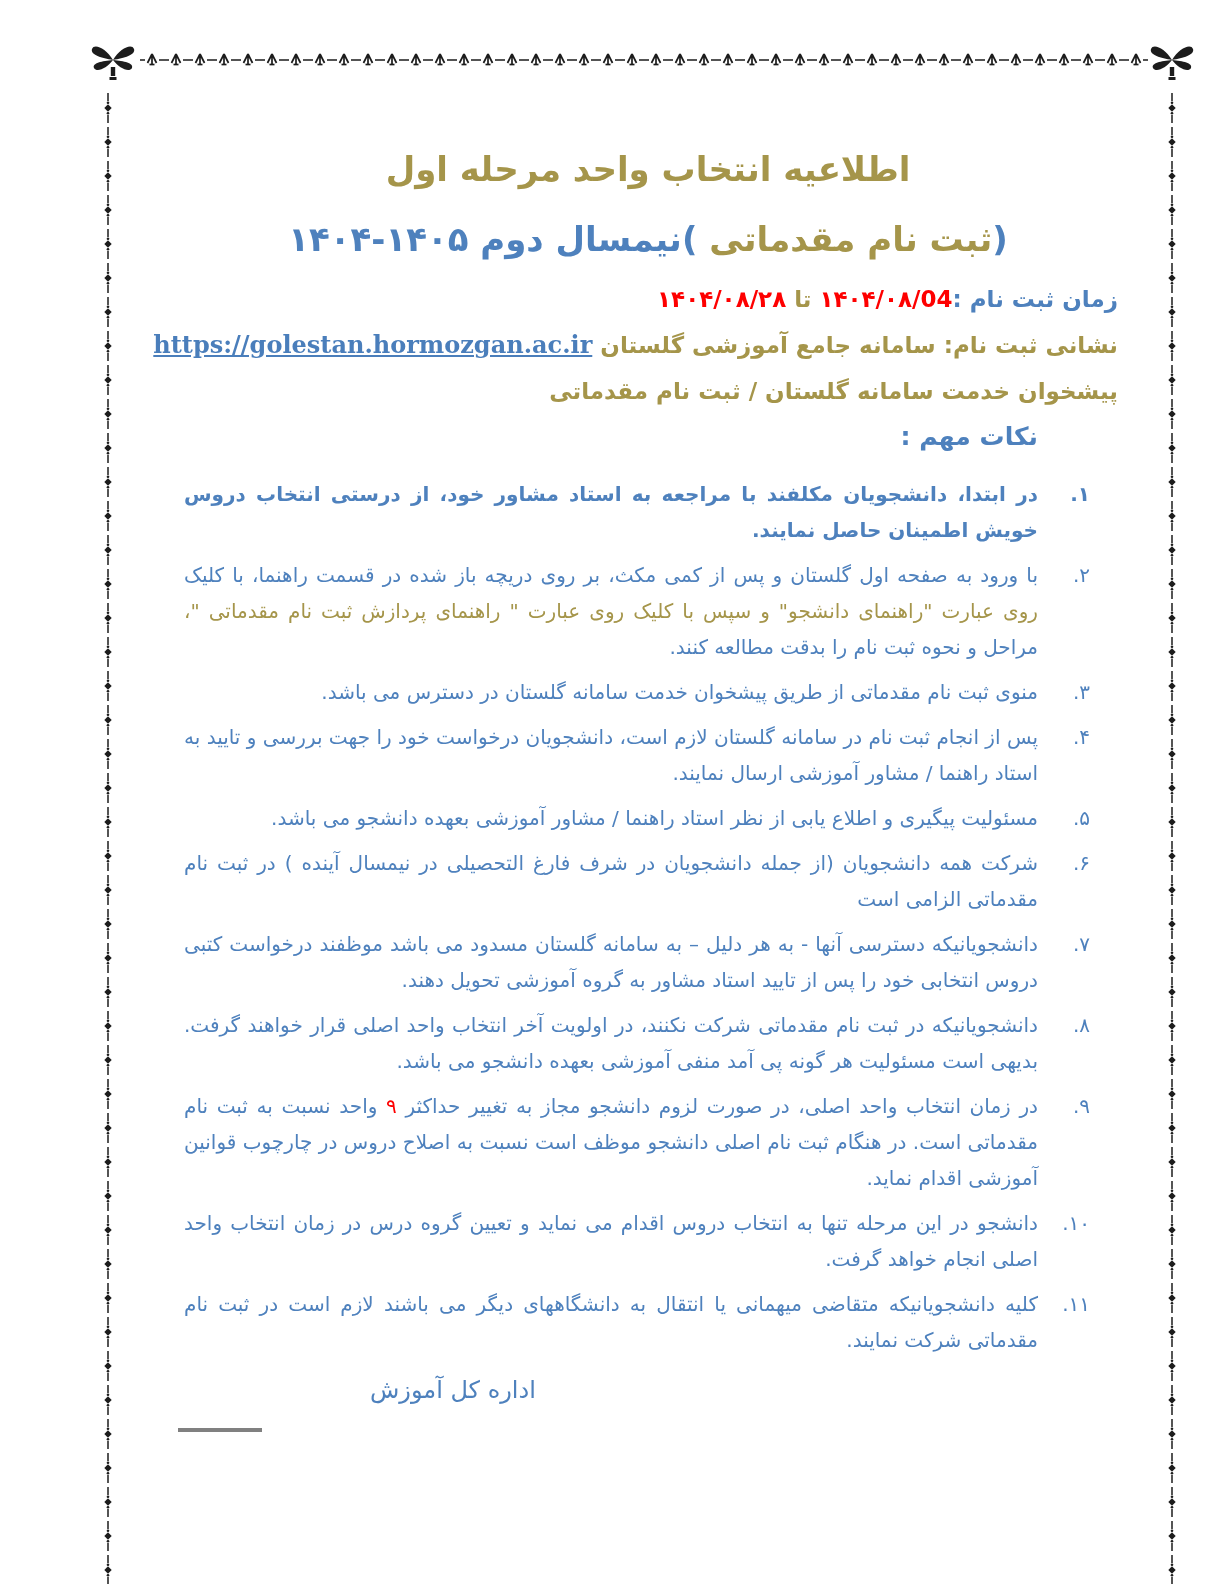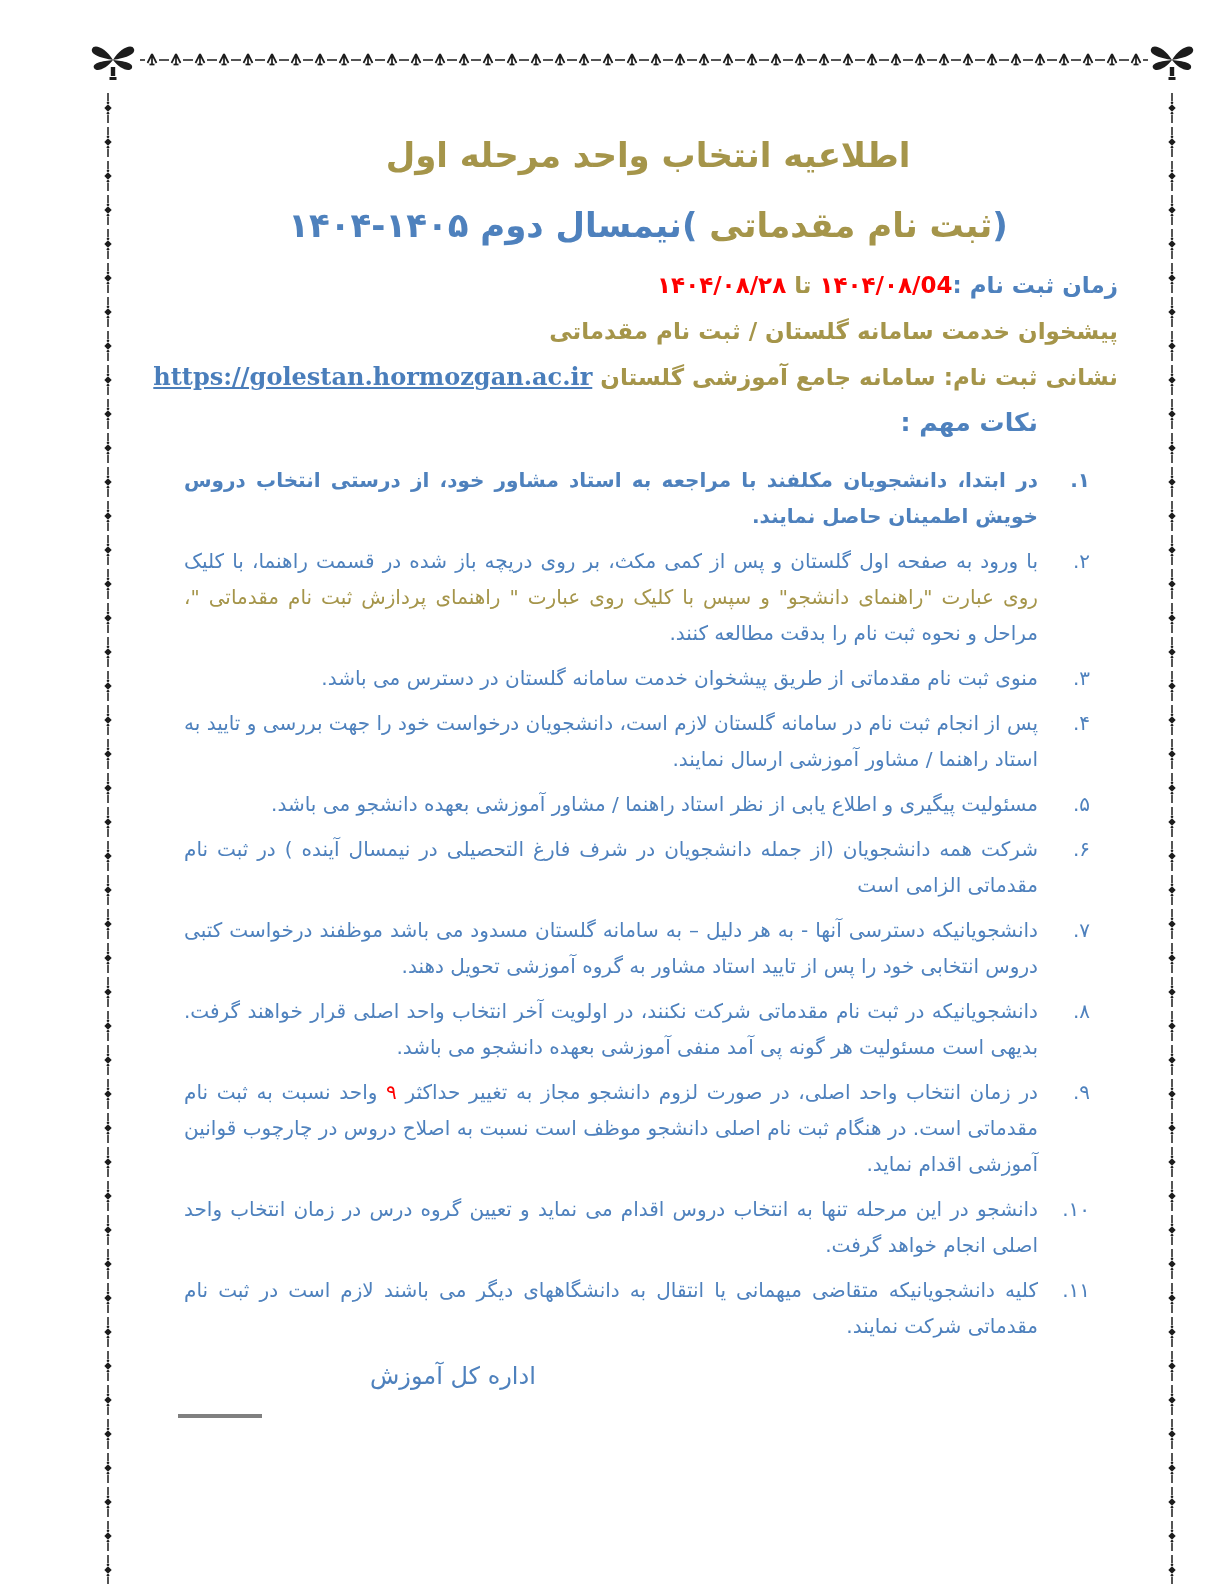--- a/index.html
+++ b/index.html
@@ -3,21 +3,21 @@
 <meta charset="utf-8">
 <style>
   html,body{margin:0;padding:0;}
   body{
     width:1224px;height:1584px;position:relative;overflow:hidden;
     background:#ffffff;
     font-family:"DejaVu Sans",sans-serif;
     direction:rtl;
   }
   #border-svg{position:absolute;top:0;left:0;width:1224px;height:1584px;pointer-events:none;}
-  .content{position:absolute;top:106px;left:178px;right:106px;}
+  .content{position:absolute;top:120px;left:178px;right:106px;}
   .title{
     text-align:center;font-size:34px;font-weight:bold;color:var(--gold);
     margin:24px 0 0 0;line-height:50px;
   }
   .subtitle{
     text-align:center;font-size:34px;font-weight:bold;
     margin:20px 0 0 0;line-height:50px;white-space:nowrap;
   }
   .meta{
     font-size:23px;font-weight:bold;line-height:46px;
@@ -215,23 +215,23 @@
 </svg>
 
 <div class="content">
 
   <h1 class="title">اطلاعیه انتخاب واحد مرحله اول</h1>
 
   <div class="subtitle"><span class="c-blue">(</span><span class="c-gold">ثبت نام مقدماتی </span><span class="c-blue">)نیمسال دوم ۱۴۰۵-۱۴۰۴</span></div>
 
   <div class="meta first"><span class="c-blue">زمان ثبت نام :</span><span class="c-red">۱۴۰۴/۰۸/04</span><span class="c-gold"> تا </span><span class="c-red">۱۴۰۴/۰۸/۲۸</span></div>
 
+  <div class="meta"><span class="c-gold">نشانی ثبت نام: سامانه جامع آموزشی گلستان </span><a href="#" class="link" dir="ltr">https://golestan.hormozgan.ac.ir</a></div>
+
   <div class="meta">پیشخوان خدمت سامانه گلستان / ثبت نام مقدماتی</div>
-
-  <div class="meta"><span class="c-gold">نشانی ثبت نام: سامانه جامع آموزشی گلستان </span><a href="#" class="link" dir="ltr">https://golestan.hormozgan.ac.ir</a></div>
 
   <div class="notes-heading">نکات مهم :</div>
 
   <div class="list">
       <div class="item bold">
         <div class="marker">۱.</div>
         <div class="text"><span class="c-blue">در ابتدا، دانشجویان مکلفند با مراجعه به استاد مشاور خود، از درستی انتخاب دروس خویش اطمینان حاصل نمایند.</span></div>
       </div>
       <div class="item">
         <div class="marker">۲.</div>

